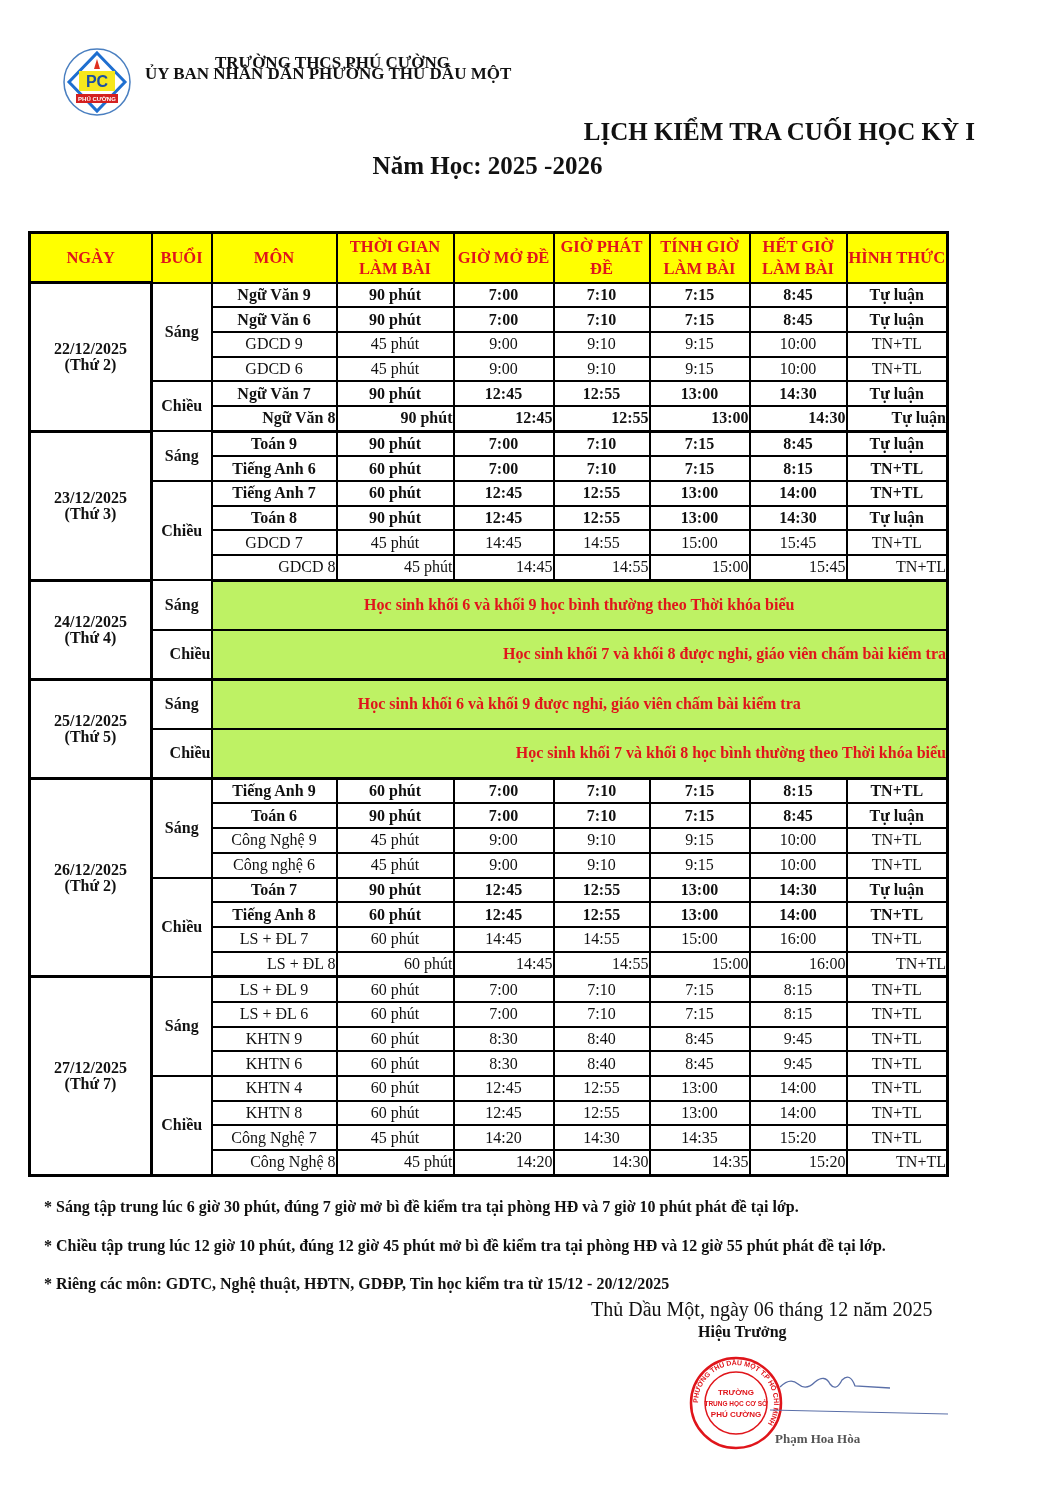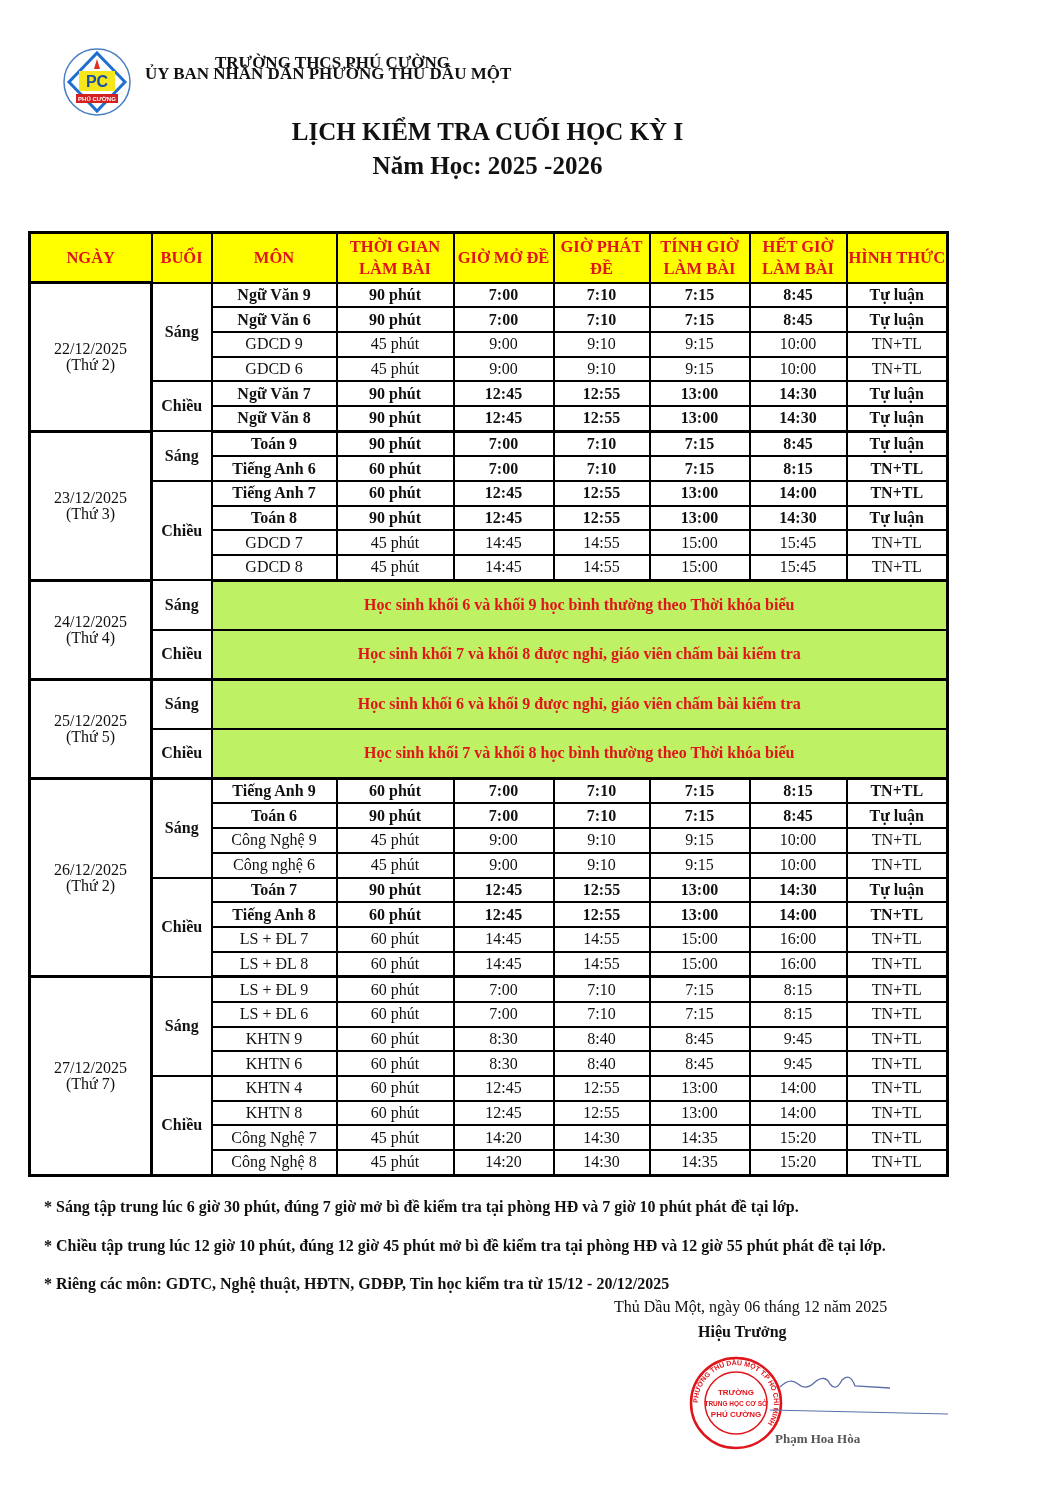--- a/index.html
+++ b/index.html
@@ -3,42 +3,42 @@
 <meta charset="utf-8">
 <style>
   html, body { margin: 0; padding: 0; background: #ffffff; }
   body { width: 1061px; height: 1500px; position: relative; overflow: hidden;
          font-family: "Liberation Serif", serif; color: #111; }
   .logo { position: absolute; left: 62px; top: 47px; width: 70px; height: 70px; }
   .hdr-line { position: absolute; font-weight: bold; font-size: 17px; white-space: nowrap; }
   .hdr1 { left: 145px; top: 64px; }
   .hdr2 { left: 215px; top: 53px; }
   .title { position: absolute; left: 0; width: 975px; text-align: center; font-weight: bold; white-space: nowrap; }
-  .title1 { top: 118px; font-size: 25px; }
+  .title1 { top: 118px; font-size: 25px; text-align: right; }
   .title2 { top: 152px; font-size: 25px; }
 
   table.sched { position: absolute; left: 28px; top: 231px; border-collapse: collapse;
                 table-layout: fixed; width: 918px; border: 3px solid #000; }
   table.sched td, table.sched th { border: 2px solid #000; padding: 0; text-align: center;
                 vertical-align: middle; font-size: 16px; line-height: 1; overflow: hidden; white-space: nowrap; }
   table.sched th { background: #ffff00; color: #e0151b; font-weight: bold; font-size: 16.5px;
                    height: 47px; line-height: 22px; white-space: normal; }
   table.sched tr.r td { height: 22.7px; }
   table.sched tr.banner td { height: 47px; }
-  td.day { font-weight: normal; font-size: 16px; line-height: 23px; border-width: 3px !important; }
+  td.day { font-weight: bold; font-size: 16px; line-height: 23px; border-width: 3px !important; }
   td.session { font-weight: bold; font-size: 16px; }
   td.b { font-weight: bold; }
   td.msg { font-weight: bold; color: #e0151b; font-size: 16px; }
   td.peach { background: #bef264; }
   td.blue { background: #bef264; }
-  tr.grp-end td { border-bottom: 3px solid #000; }
+  tr.grp-end td { border-bottom: 3px solid #000; text-align: right; }
 
   .notes { position: absolute; left: 30px; top: 1181px; width: 910px; font-weight: bold; font-size: 16px; line-height: 24.5px; }
   .notes p { margin: 14px; }
-  .sign-place { position: absolute; left: 591px; top: 1298px; font-size: 16px; white-space: nowrap; margin-left: 23px; }
+  .sign-place { position: absolute; left: 591px; top: 1298px; font-size: 20px; white-space: nowrap; }
   .sign-role { position: absolute; left: 698px; top: 1323px; font-size: 16px; font-weight: bold; white-space: nowrap; }
   .stamp { position: absolute; left: 688px; top: 1355px; width: 96px; height: 96px; }
   .signature { position: absolute; left: 770px; top: 1362px; width: 180px; height: 60px; }
   .sign-name { position: absolute; left: 775px; top: 1431px; font-size: 13px; font-weight: bold; color: #555; white-space: nowrap; }
 </style>
 </head>
 <body>
 
 <div class="logo">
   <svg width="70" height="70" viewBox="0 0 70 70">

